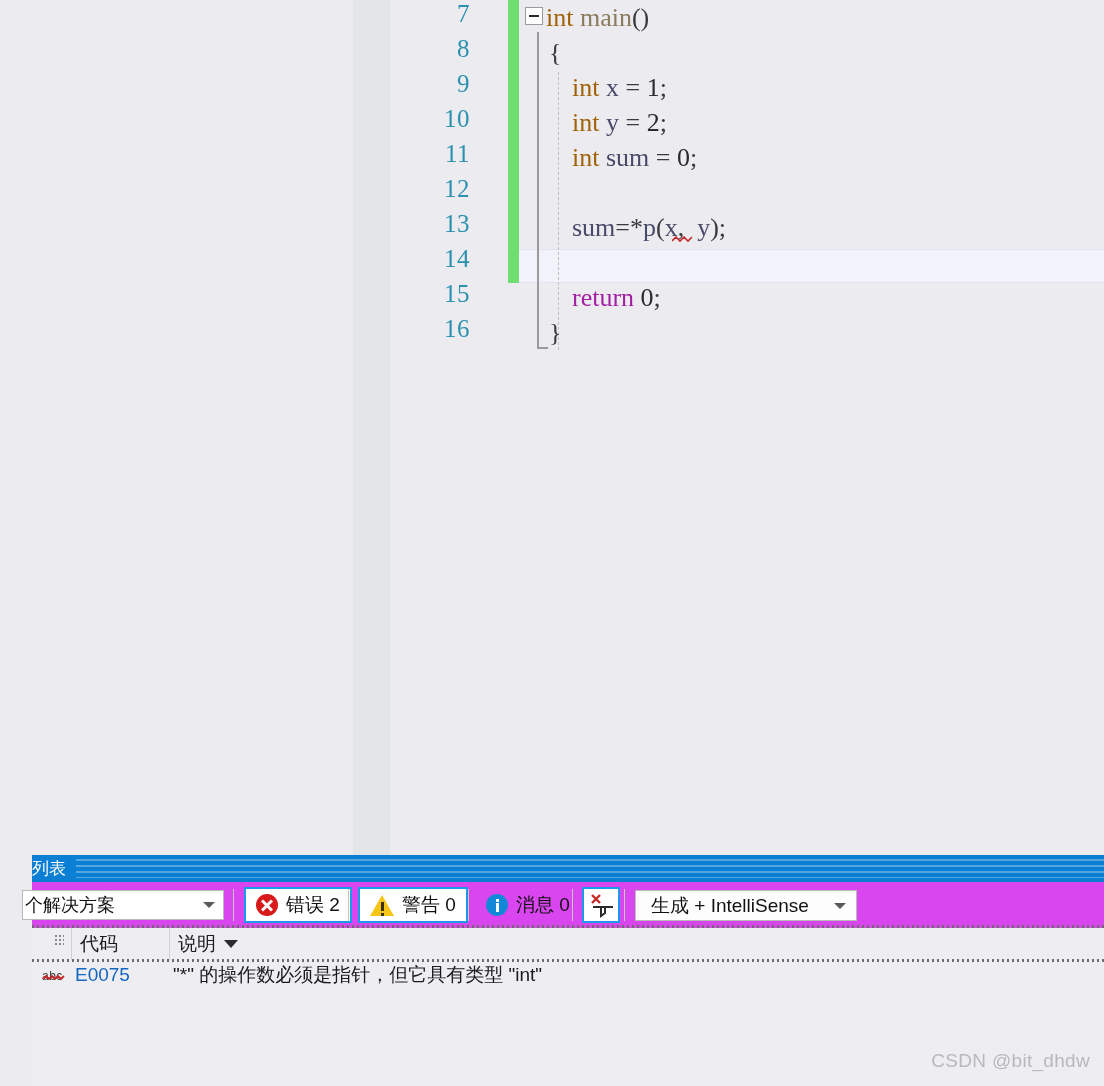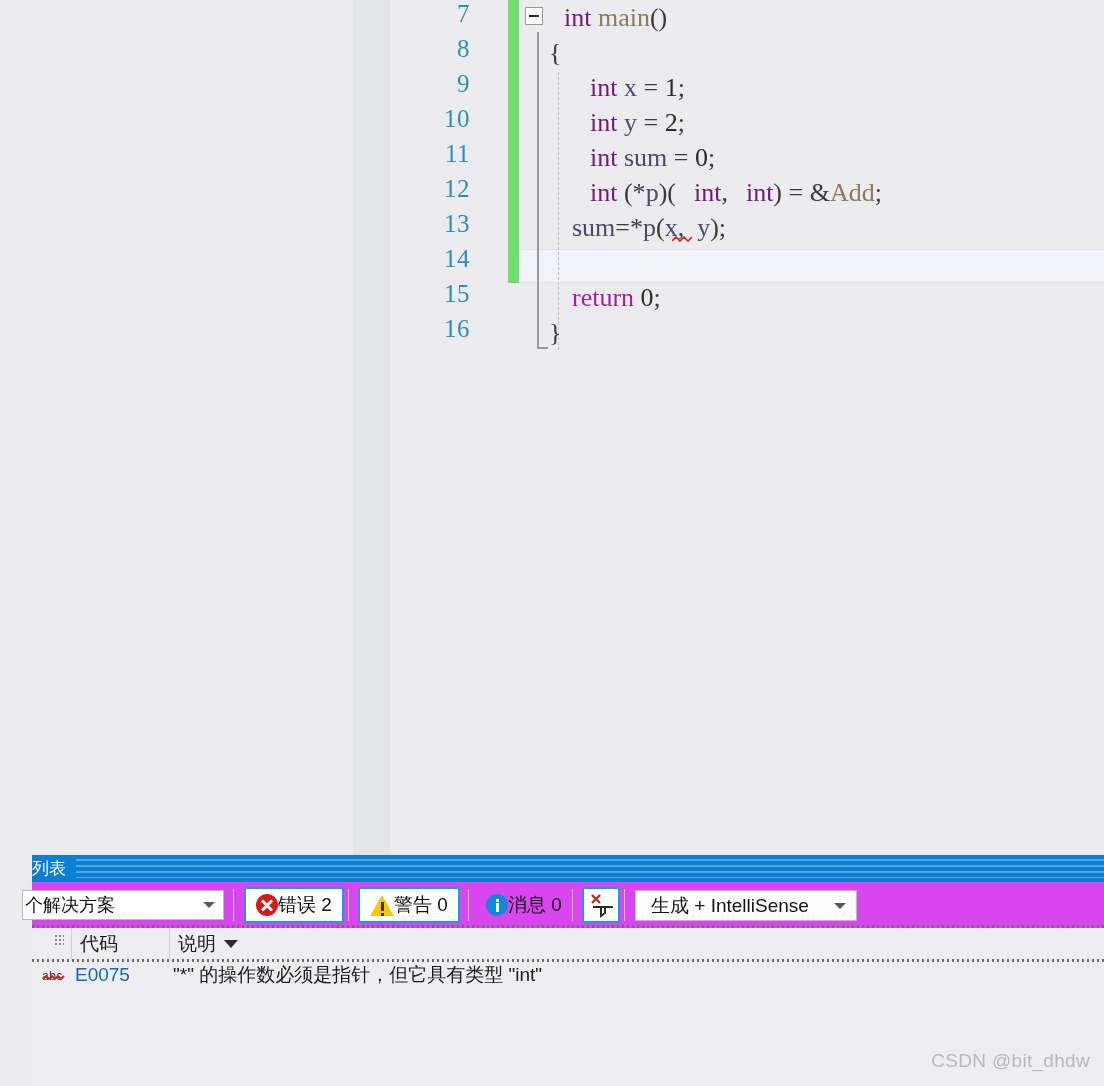--- a/index.html
+++ b/index.html
@@ -38,21 +38,21 @@
     position:absolute;left:519px;top:249px;width:585px;height:34px;
     background:#f2f2fa;border-top:1px solid #e3e3f2;border-bottom:1px solid #e3e3f2;
     box-sizing:border-box;
   }
 
   .codetext{
     position:absolute;left:546px;top:0;
     font-family:"Liberation Serif","DejaVu Serif",serif;
     font-size:26px;line-height:35px;white-space:pre;color:#2b2b2b;
   }
-  .kw{color:#701a75;margin-left:18px;}
+  .kw{color:#a16207;}
   .kw2{color:#a31fa3;}
   .fn{color:#8a7a5c;text-align:right;}
   .id{color:#4a4a6a;}
   .num{color:#2b2b2b;}
   .str{color:#b5454a;}
   .punc{color:#3a3a3a;}
   
   .squiggle{
     position:absolute;left:672px;top:236px;width:22px;height:7px;
     overflow:hidden;
@@ -83,21 +83,21 @@
     background:#ffffff;border:1px solid #b9b9b9;box-sizing:border-box;
     font-size:18px;color:#111;line-height:28px;padding-left:2px;
   }
   .scope-select .caret{position:absolute;right:8px;top:11px;}
   .caret{width:0;height:0;border-left:6px solid transparent;border-right:6px solid transparent;border-top:6px solid #5a5a5a;}
 
   .tb-sep{position:absolute;top:7px;width:1px;height:32px;background:#c6c6c6;}
 
   .tb-btn{
     position:absolute;top:5px;height:36px;box-sizing:border-box;
-    display:flex;align-items:center;padding:0 10px;
+    display:flex;align-items:center;gap:8px;padding:0 10px;
     font-size:19px;color:#111;white-space:nowrap;
   }
   .tb-btn.sel{border:2px solid #1a9ae8;background:#ffffff;}
 
   .ico{flex:0 0 auto;display:inline-block;}
   .ico-err{width:22px;height:22px;border-radius:50%;background:#d81a1a;position:relative;}
   .ico-err:before,.ico-err:after{
     content:"";position:absolute;left:4px;top:10px;width:14px;height:3px;background:#fff;
   }
   .ico-err:before{transform:rotate(45deg);}
@@ -184,21 +184,20 @@
       <div class="lineno" style="top:210px">13</div>
       <div class="lineno" style="top:245px">14</div>
       <div class="lineno" style="top:280px">15</div>
       <div class="lineno" style="top:315px">16</div>
 
       <div class="codetext" style="top:0px"><span class="kw">int</span> <span class="fn">main</span><span class="punc">()</span></div>
       <div class="codetext" style="top:35px;left:549px"><span class="punc">{</span></div>
       <div class="codetext" style="top:70px">    <span class="kw">int</span> <span class="id">x</span> <span class="punc">=</span> <span class="num">1</span><span class="punc">;</span></div>
       <div class="codetext" style="top:105px">    <span class="kw">int</span> <span class="id">y</span> <span class="punc">=</span> <span class="num">2</span><span class="punc">;</span></div>
       <div class="codetext" style="top:140px">    <span class="kw">int</span> <span class="id">sum</span> <span class="punc">=</span> <span class="num">0</span><span class="punc">;</span></div>
-      <div class="codetext" style="top:175px">    <span class="kw">int</span> <span class="punc">(*</span><span class="id">p</span><span class="punc">)(</span><span class="kw">int</span><span class="punc">,</span><span class="kw">int</span><span class="punc">)</span> <span class="punc">=</span> <span class="punc">&amp;</span><span class="fn">Add</span><span class="punc">;</span></div>
       <div class="codetext" style="top:210px">    <span class="id">sum</span><span class="punc">=*</span><span class="id">p</span><span class="punc">(</span><span class="id">x</span><span class="punc">,</span>  <span class="id">y</span><span class="punc">);</span></div>
       <div class="codetext" style="top:280px">    <span class="kw2">return</span> <span class="num">0</span><span class="punc">;</span></div>
       <div class="codetext" style="top:315px;left:549px"><span class="punc">}</span></div>
 
       <div class="squiggle">
         <svg width="22" height="7" viewBox="0 0 22 7">
             <path d="M0 5 L4 1 L8 5 L12 1 L16 5 L20 1" fill="none" stroke="#c62828" stroke-width="1.6"></path>
           </svg>
       </div>
 

